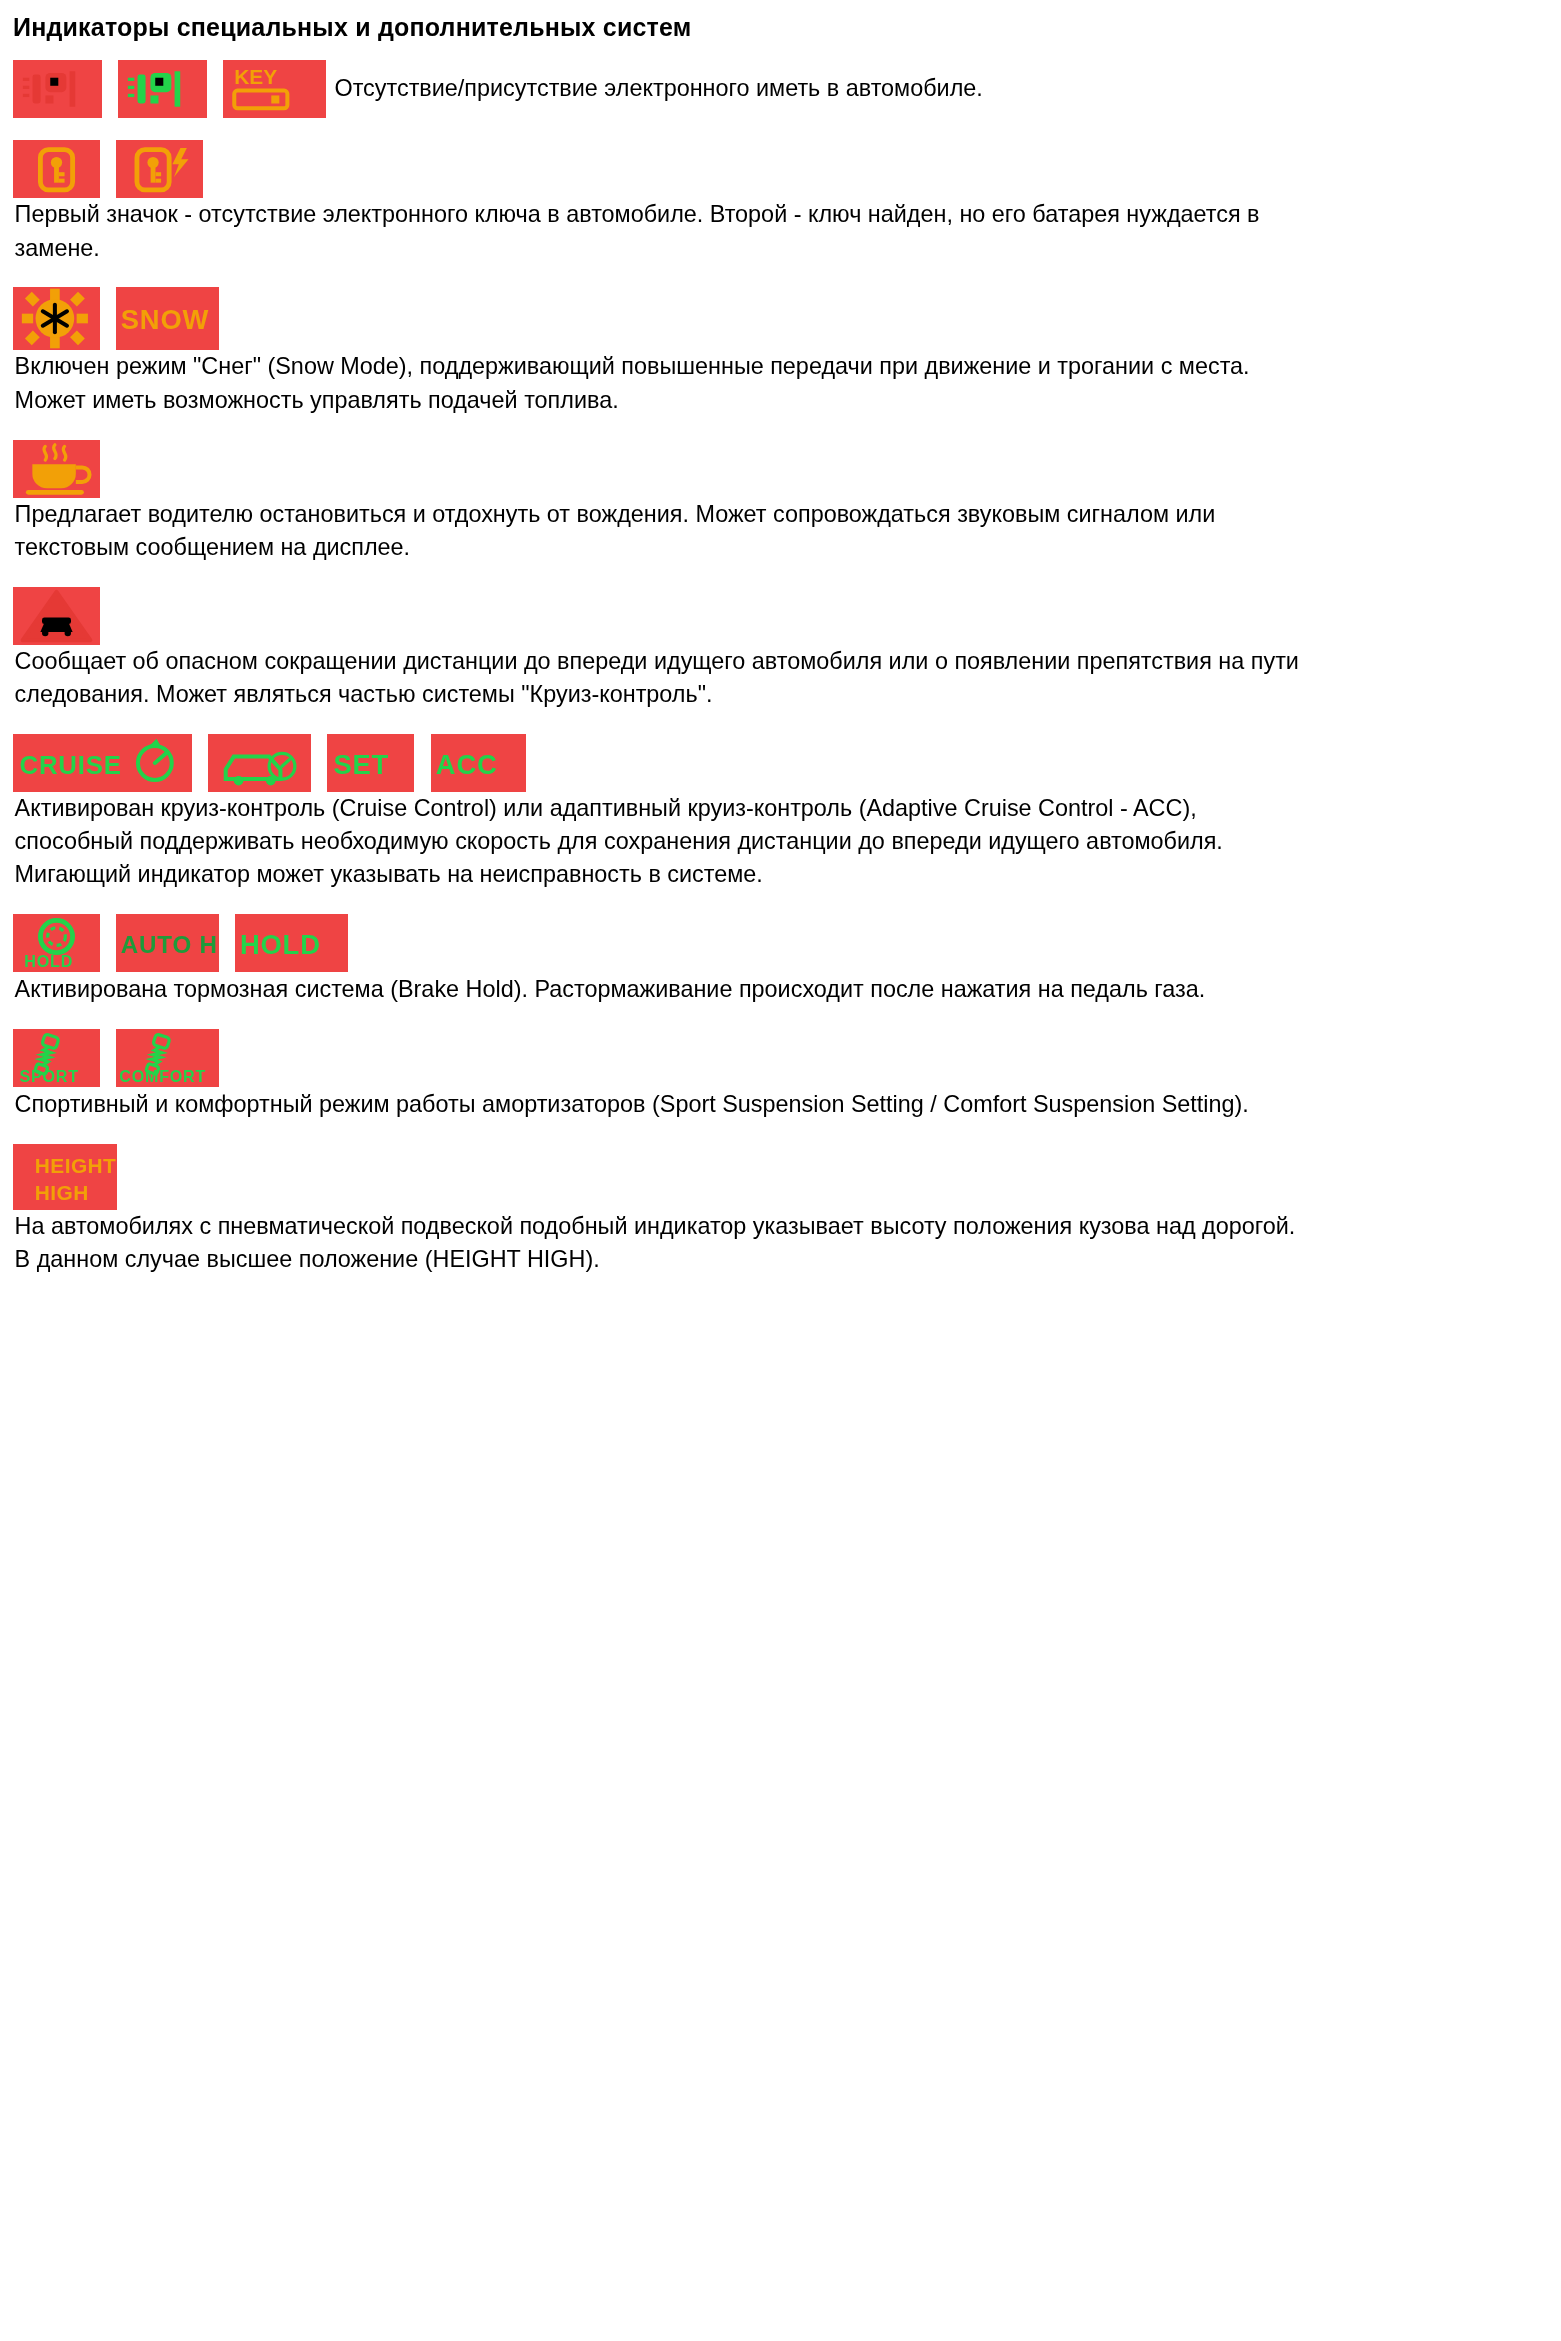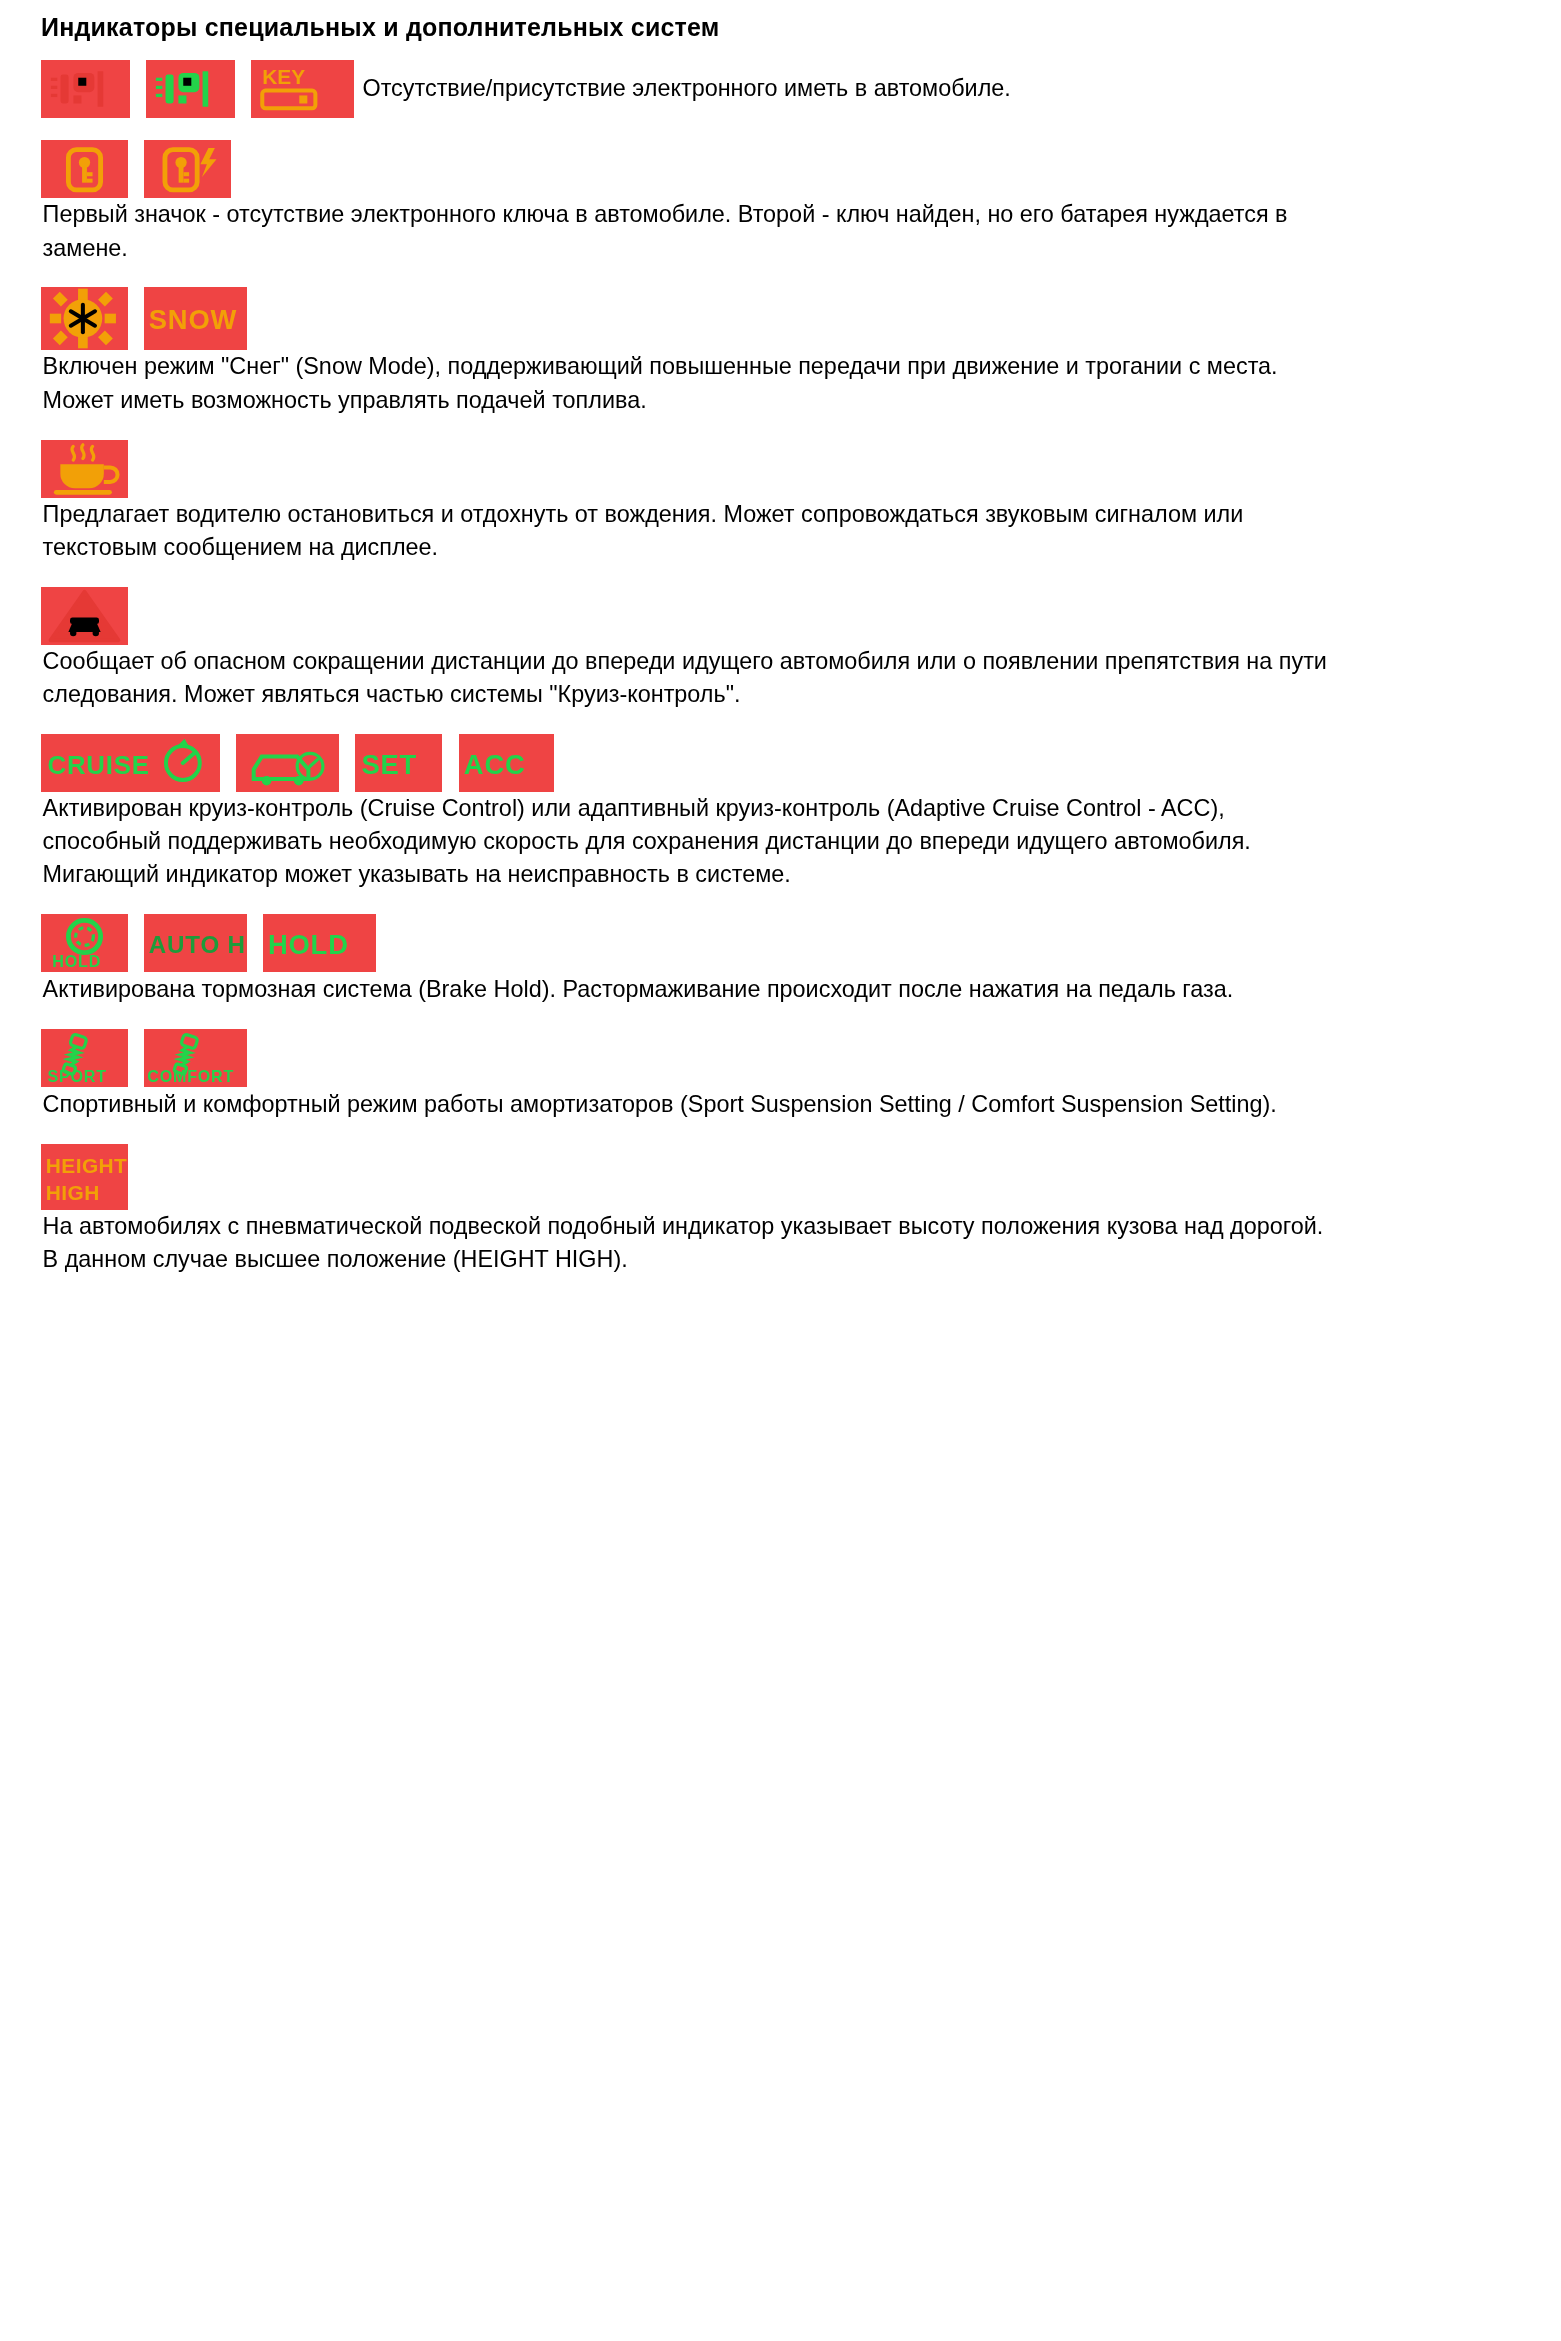--- a/index.html
+++ b/index.html
@@ -10,21 +10,20 @@
   body {
     width: 1561px;
     font-family: "Liberation Sans", sans-serif;
     color: #000000;
     -webkit-font-smoothing: antialiased;
   }
   .page {
     width: 1315px;
     box-sizing: border-box;
     padding: 8px 13px 19.4px 13px;
-    margin-left: 28px;
   }
   h1.doc-title {
     font-size: 25px;
     font-weight: bold;
     margin: 4.8px 0 18px 0;
     letter-spacing: 0.2px;
   }
   .entry {
     margin: 0 0 22.6px 0;
     font-size: 23.4px;
@@ -59,21 +58,21 @@
   .sq   { width: 87px; height: 58px; }
   .w-key{ width: 89px; height: 58px; }
   .w-cruise { width: 179px; height: 58px; }
   .w-mid { width: 103px; height: 58px; }
   .w-set { width: 87px; height: 58px; }
   .w-acc { width: 95px; height: 58px; }
   .w-autoh { width: 103px; height: 58px; }
   .w-hold2 { width: 113px; height: 58px; }
   .w-sport { width: 87px; height: 58px; }
   .w-comfort { width: 103px; height: 58px; }
-  .w-height { width: 87px; height: 66px; }
+  .w-height { width: 87px; height: 66px; padding-left: 17px; }
   .h-snow { width: 87px; height: 63px; }
   .h-snowtxt { width: 103px; height: 63px; }
 </style>
 </head>
 <body>
 
 <div class="page">
 
   <h1 class="doc-title">Индикаторы специальных и дополнительных систем</h1>
 

